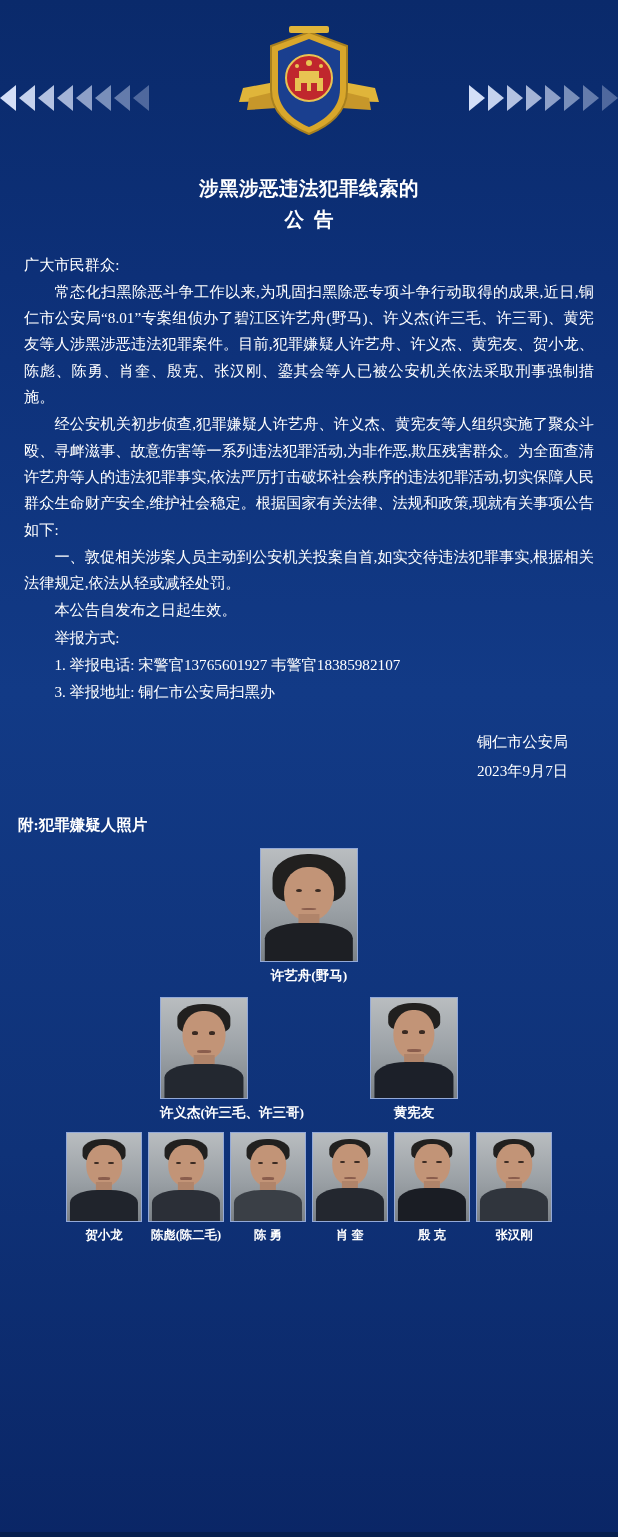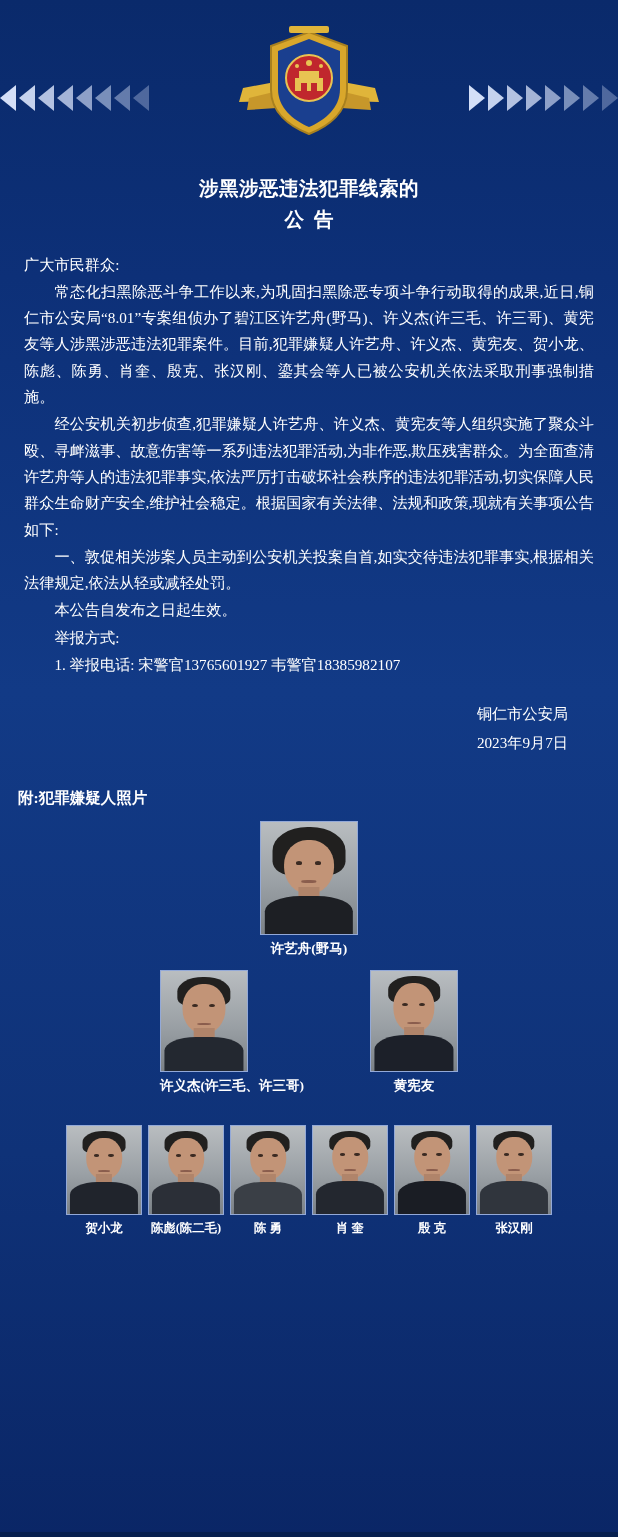--- a/index.html
+++ b/index.html
@@ -112,21 +112,21 @@
   .row {
     display: flex;
     justify-content: center;
     align-items: flex-start;
     margin-top: 12px;
   }
   .row-1 { gap: 0; }
   .row-2 { gap: 66px; }
   .row-3 {
     gap: 6px;
-    margin-top: 30px;
+    margin-top: 10px;
     padding: 0 6px;
   }
   .person {
     text-align: center;
   }
   .person .name {
     margin-top: 5px;
     font-size: 13.5px;
     font-weight: bold;
     white-space: nowrap;
@@ -263,20 +263,21 @@
 </div>
 
 <div class="body-text">
   <p>广大市民群众:</p>
   <p class="indent">常态化扫黑除恶斗争工作以来,为巩固扫黑除恶专项斗争行动取得的成果,近日,铜仁市公安局“8.01”专案组侦办了碧江区许艺舟(野马)、许义杰(许三毛、许三哥)、黄宪友等人涉黑涉恶违法犯罪案件。目前,犯罪嫌疑人许艺舟、许义杰、黄宪友、贺小龙、陈彪、陈勇、肖奎、殷克、张汉刚、鎏其会等人已被公安机关依法采取刑事强制措施。</p>
   <p class="indent">经公安机关初步侦查,犯罪嫌疑人许艺舟、许义杰、黄宪友等人组织实施了聚众斗殴、寻衅滋事、故意伤害等一系列违法犯罪活动,为非作恶,欺压残害群众。为全面查清许艺舟等人的违法犯罪事实,依法严厉打击破坏社会秩序的违法犯罪活动,切实保障人民群众生命财产安全,维护社会稳定。根据国家有关法律、法规和政策,现就有关事项公告如下:</p>
   <p class="indent">一、敦促相关涉案人员主动到公安机关投案自首,如实交待违法犯罪事实,根据相关法律规定,依法从轻或减轻处罚。</p>
   <p class="indent">本公告自发布之日起生效。</p>
   <p class="label-line">举报方式:</p>
   <p class="list-item">1. 举报电话: 宋警官13765601927  韦警官18385982107</p>
+  <p class="list-item">3. 举报地址: 铜仁市公安局扫黑办</p>
 
   <div class="sign">
     <div>铜仁市公安局</div>
     <div>2023年9月7日</div>
   </div>
 </div>
 
 <div class="photos">
   <div class="attach-label">附:犯罪嫌疑人照片</div>
 

